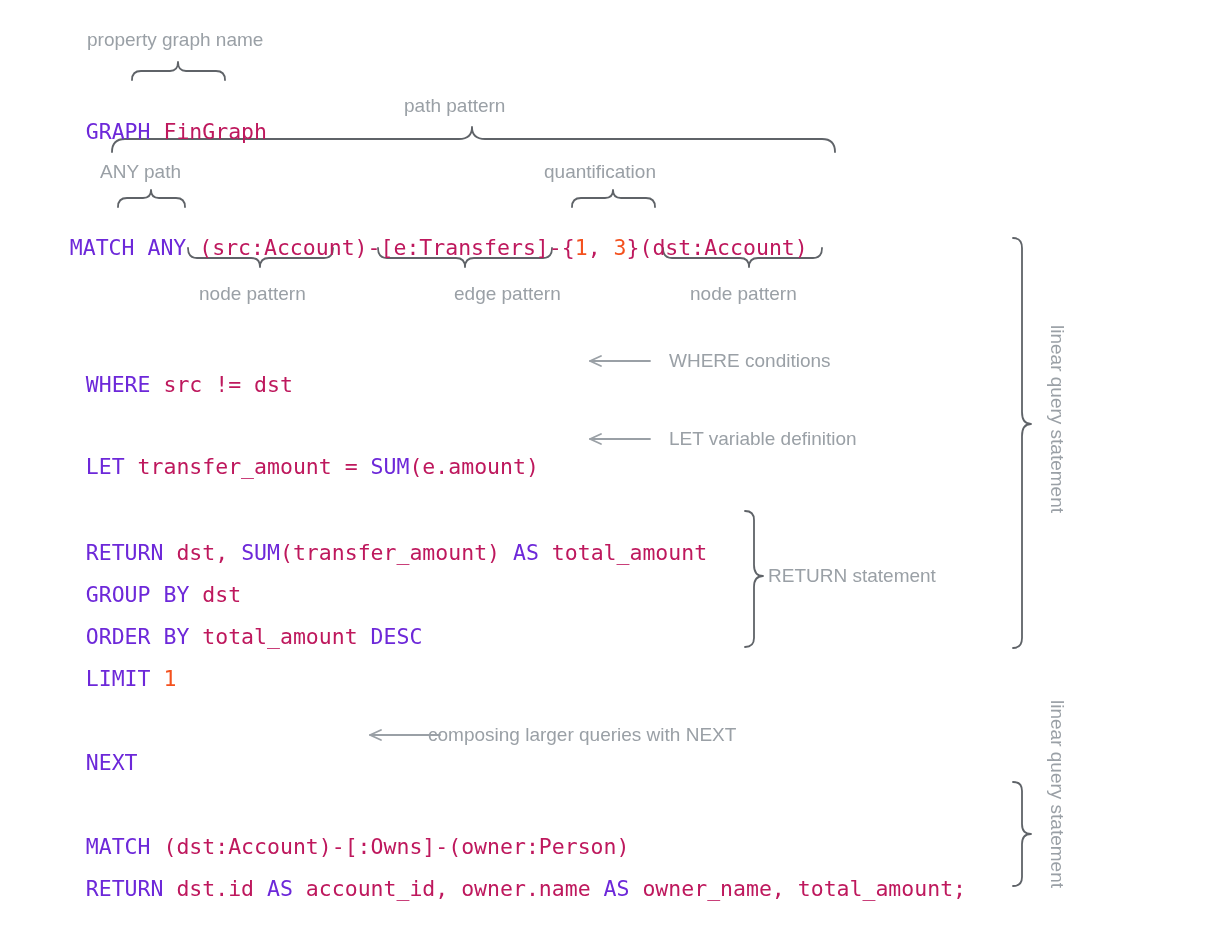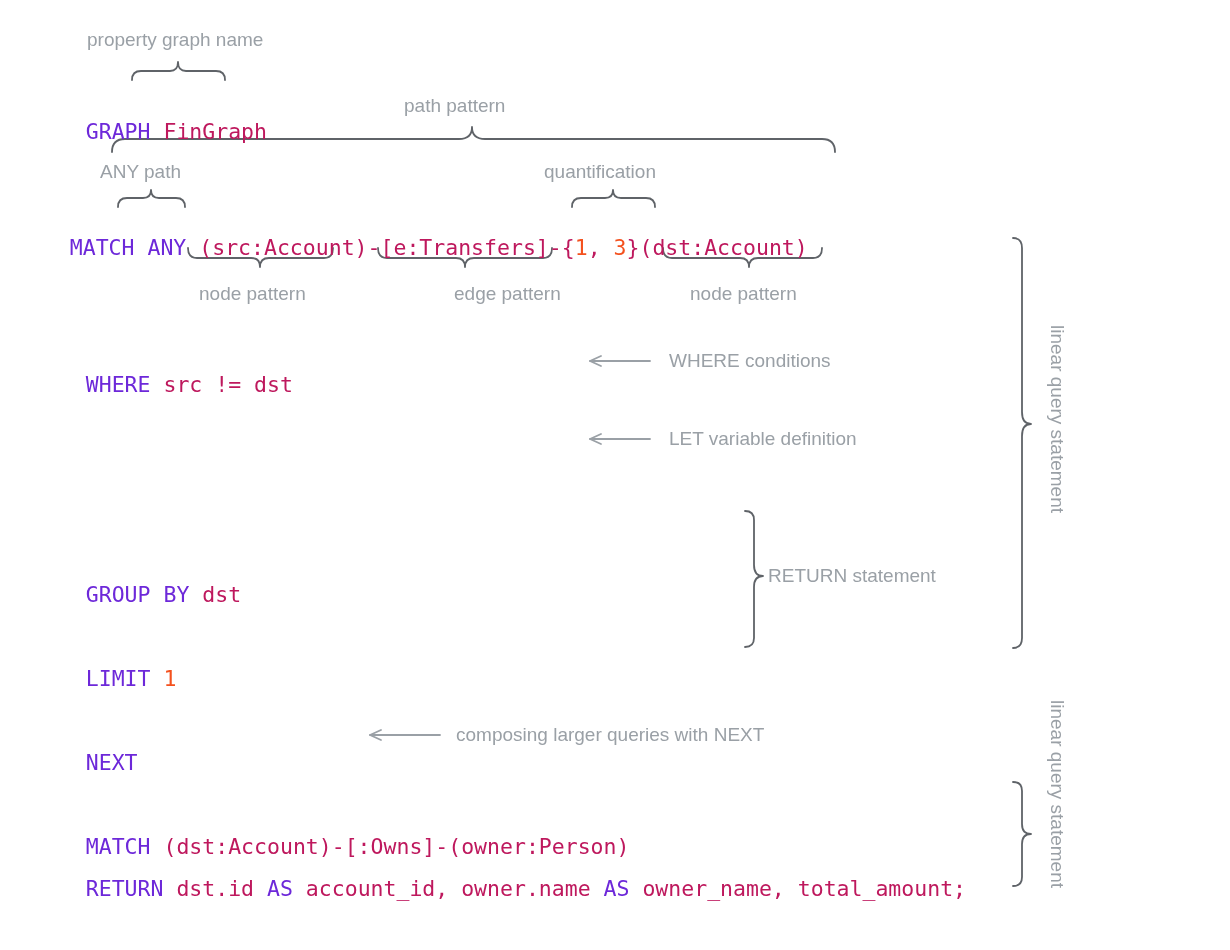--- a/index.html
+++ b/index.html
@@ -137,46 +137,55 @@
   <div class="anno" style="left:406px; top:283px;margin-left:48px;">edge pattern</div>
 
   <div class="anno" style="left:690px; top:283px;">node pattern</div>
 
   <div class="anno" style="left:669px; top:350px;">WHERE conditions</div>
 
   <div class="anno" style="left:669px; top:428px;text-align:right;">LET variable definition</div>
 
   <div class="anno" style="left:768px; top:565px;">RETURN statement</div>
 
-  <div class="anno" style="left:456px; top:724px;">composing larger queries with NEXT</div>
+  <div class="anno" style="left:428px; top:724px;">composing larger queries with NEXT</div>
 
   <div class="anno-v" style="left:1068px; top:325px;">linear query statement</div>
 
   <div class="anno-v" style="left:1068px; top:700px;">linear query statement</div>
 
   <div class="anno-v" style="left:1184px; top:440px;">graph query</div>
 
   <div class="code-line" style="left:34px; top:90px;">
     <span class="kw">GRAPH</span><span class="pl"> FinGraph</span>
   </div>
 
   <div class="code-line" style="left:18px; top:206px;">
     <span class="kw">MATCH</span><span class="pl"> </span><span class="kw">ANY</span><span class="pl"> </span><span class="pl">(src:Account)</span><span class="pl">-</span><span class="pl">[e:Transfers]</span><span class="pl">-</span><span class="pl">{</span><span class="num">1</span><span class="pl">, </span><span class="num">3</span><span class="pl">}</span><span class="pl">(dst:Account)</span>
   </div>
 
   <div class="code-line" style="left:34px; top:343px;">
     <span class="kw">WHERE</span><span class="pl"> src != dst</span>
   </div>
 
-
+  <div class="code-line" style="left:34px; top:425px;">
+    <span class="kw">LET</span><span class="pl"> transfer_amount = </span><span class="kw">SUM</span><span class="pl">(e.amount)</span>
+  </div>
+
+  <div class="code-line" style="left:34px; top:511px;">
+    <span class="kw">RETURN</span><span class="pl"> dst, </span><span class="kw">SUM</span><span class="pl">(transfer_amount) </span><span class="kw">AS</span><span class="pl"> total_amount</span>
+  </div>
 
   <div class="code-line" style="left:34px; top:553px;">
     <span class="kw">GROUP BY</span><span class="pl"> dst</span>
   </div>
 
+  <div class="code-line" style="left:34px; top:595px;">
+    <span class="kw">ORDER BY</span><span class="pl"> total_amount </span><span class="kw">DESC</span>
+  </div>
 
   <div class="code-line" style="left:34px; top:637px;">
     <span class="kw">LIMIT</span><span class="pl"> </span><span class="num">1</span>
   </div>
 
   <div class="code-line" style="left:34px; top:721px;">
     <span class="kw">NEXT</span>
   </div>
 
   <div class="code-line" style="left:34px; top:805px;">

